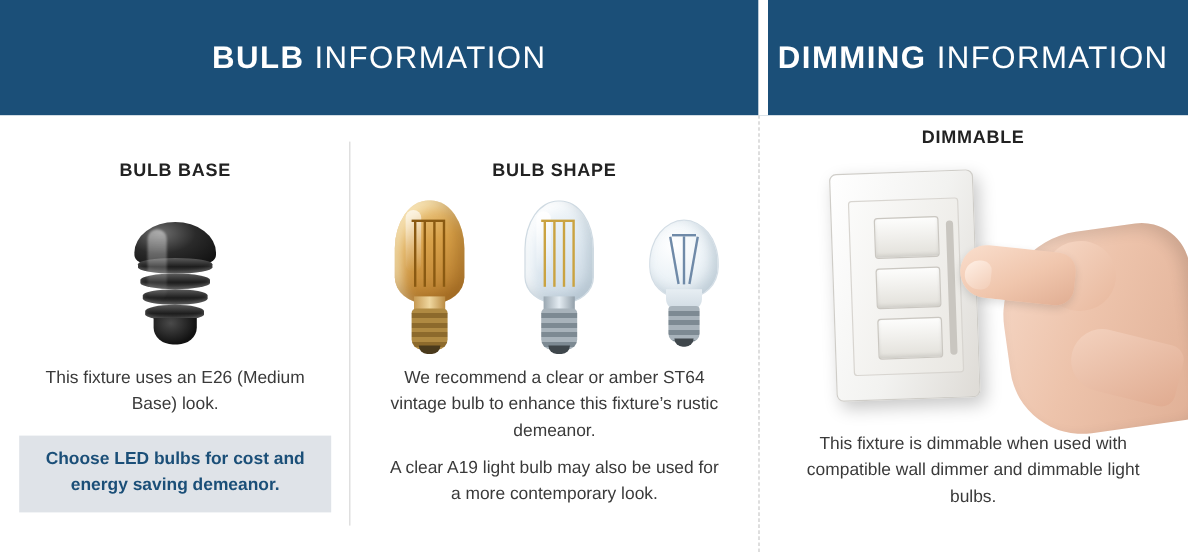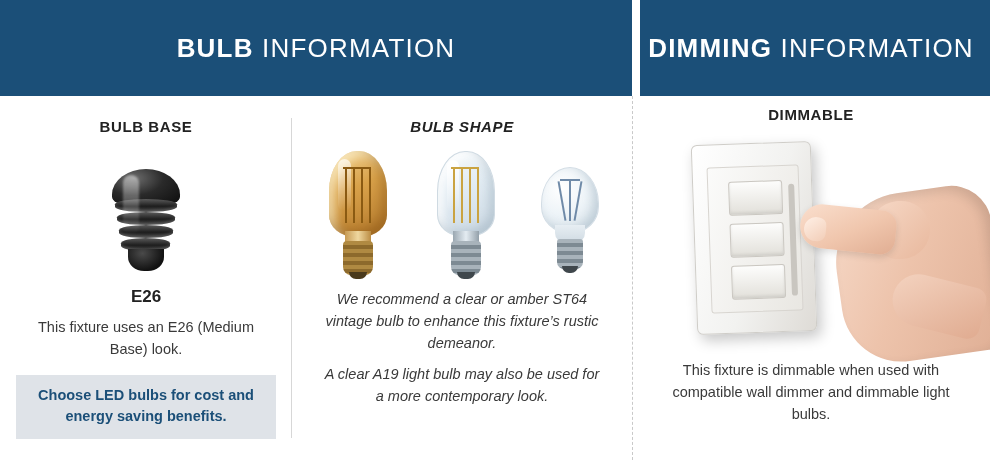--- a/index.html
+++ b/index.html
@@ -55,24 +55,24 @@
     background: #ffffff;
     z-index: 6;
   }
 
   .cols {
     display: flex;
     height: 364px;
   }
   .col {
     position: relative;
-    padding-top: 22px;
+    padding-top: 38px;
   }
   .col-base { width: 292px; }
-  .col-shape { width: 340px; font-style: italic; }
+  .col-shape { width: 340px; }
   .col-dim { width: 358px; padding-top: 10px; }
 
   .col-sep {
     position: absolute;
     left: 291px;
     top: 22px;
     width: 1px;
     height: 320px;
     background: #d7d7d7;
   }
@@ -397,23 +397,22 @@
             <div class="dome"></div>
             <div class="thread t1"></div>
             <div class="thread t2"></div>
             <div class="thread t3"></div>
             <div class="thread t4"></div>
             <div class="tip"></div>
             <div class="gloss"></div>
           </div>
         </div>
 
-        <div class="caption-name">E26</div>
         <div class="body-text small-pad">This fixture uses an E26 (Medium Base) look.</div>
-        <div class="highlight-box">Choose LED bulbs for cost and energy saving benefits.</div>
+        <div class="highlight-box">Choose LED bulbs for cost and energy saving demeanor.</div>
 
         <div class="col-sep"></div>
       </div>
 
       <div class="col col-shape">
         <div class="col-title">BULB SHAPE</div>
 
         <div class="art">
           <div class="bulb st64">
             <div class="glass"></div>

